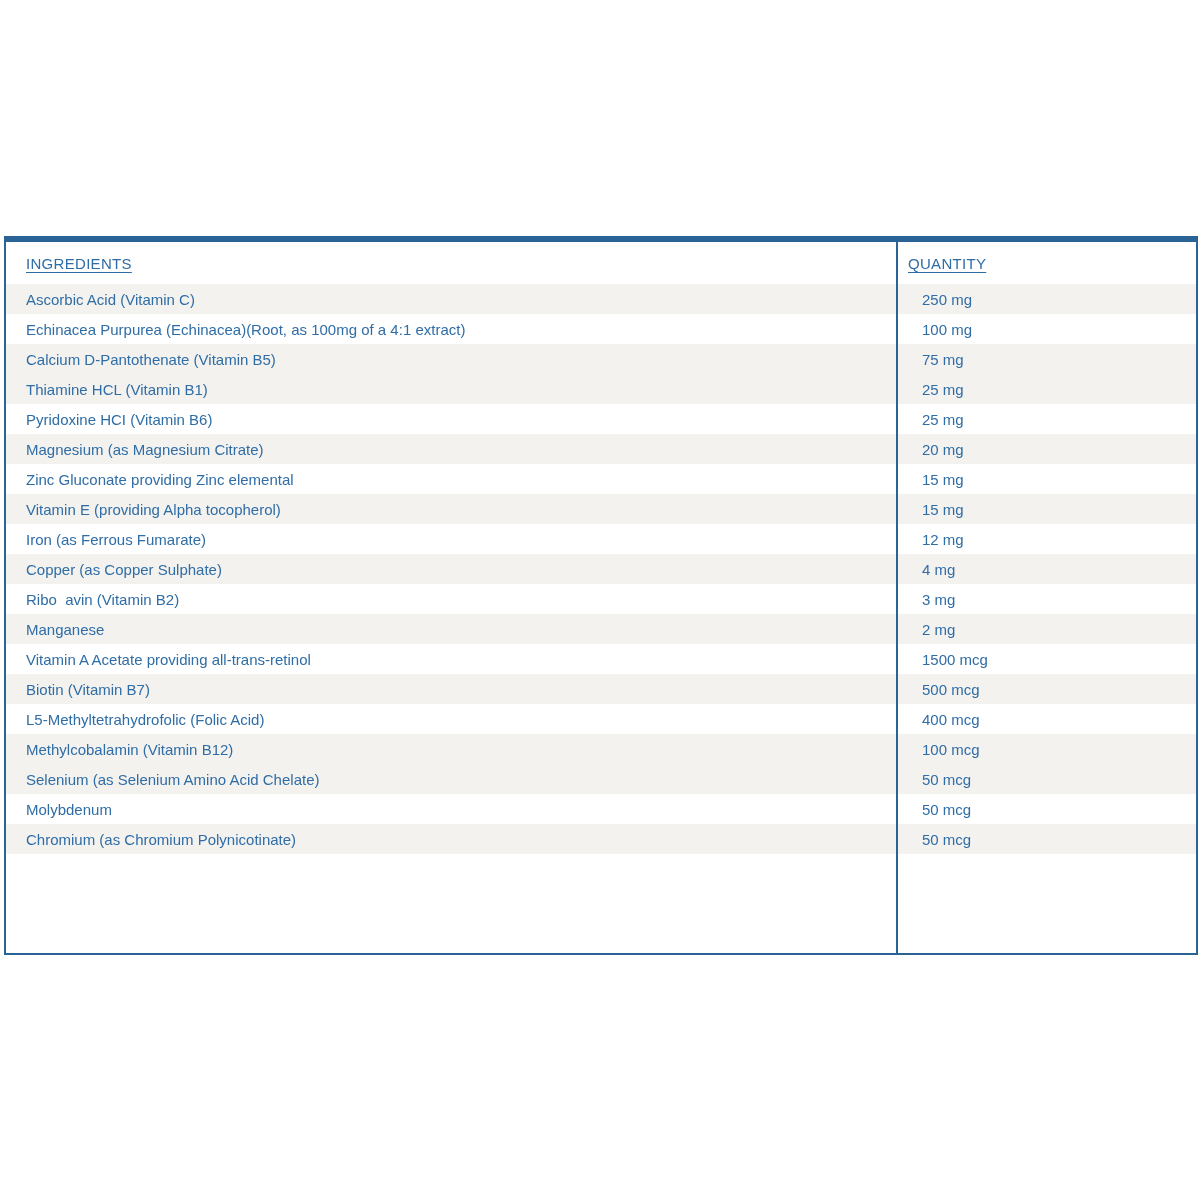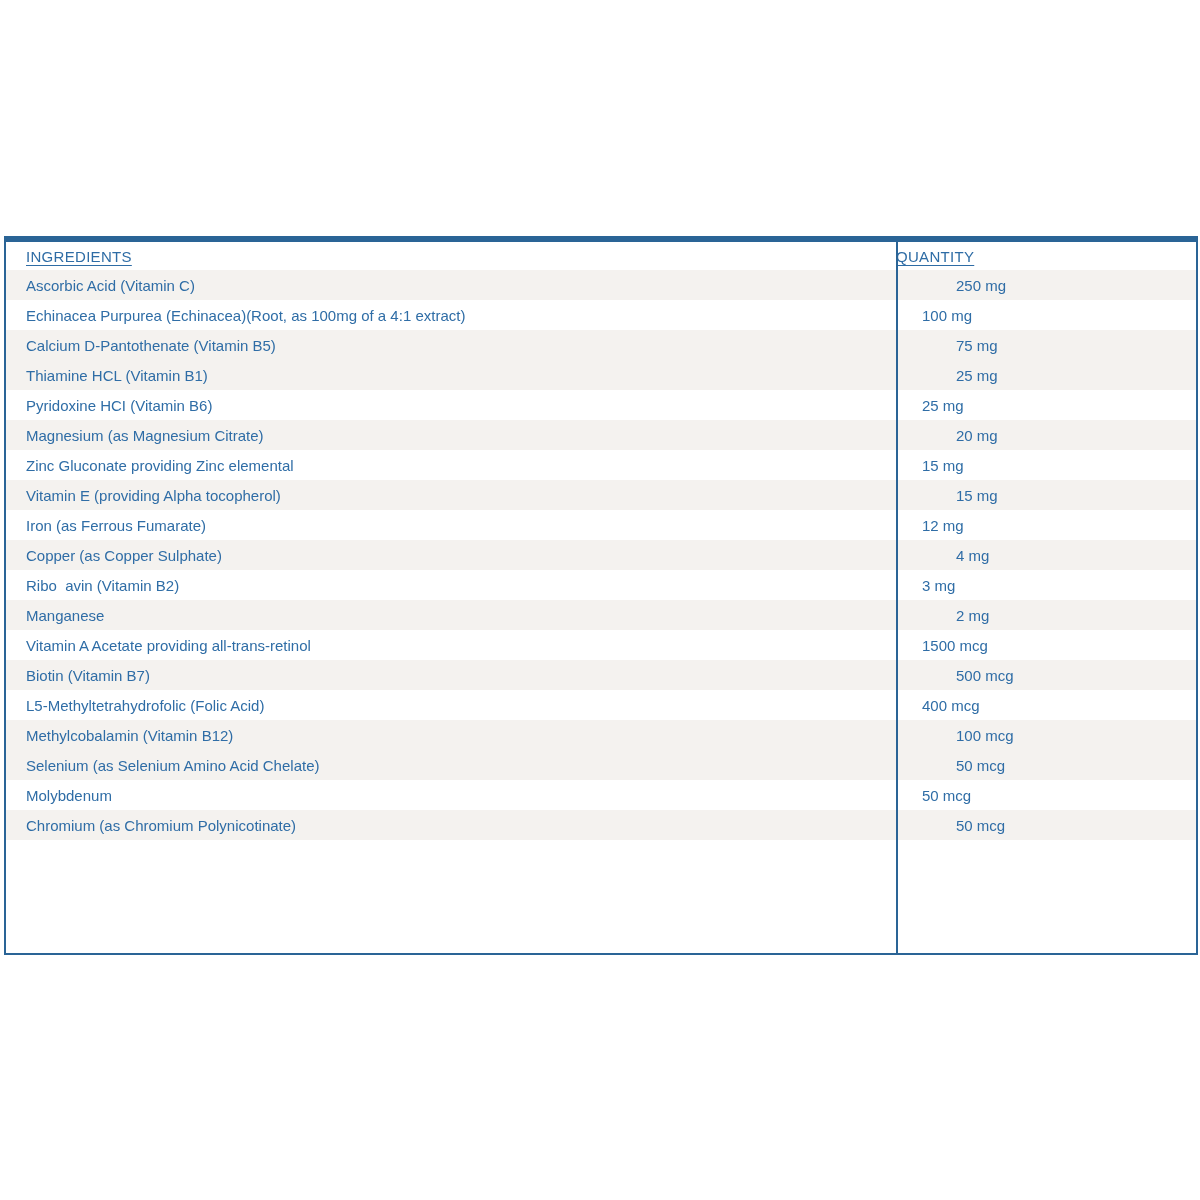--- a/index.html
+++ b/index.html
@@ -29,23 +29,24 @@
     left: 890px;
     top: 0;
     bottom: 0;
     width: 2px;
     background: #2a6496;
   }
 
   .header-row {
     display: grid;
     grid-template-columns: 890px 1fr;
-    height: 28px;
+    height: 42px;
     align-items: center;
     background: #ffffff;
+    gap: 12px;
   }
 
   .header-cell {
     font-size: 15px;
     color: #2e6ca5;
     letter-spacing: 0.3px;
     text-decoration: underline;
     text-underline-offset: 3px;
   }
 
@@ -53,21 +54,21 @@
   .header-cell.qty { }
 
   .row {
     display: grid;
     grid-template-columns: 890px 1fr;
     height: 30px;
     align-items: center;
     background: #ffffff;
   }
 
-  .row.stripe { background: #f4f2ef; gap: 34px; }
+  .row.stripe { background: #f4f2ef; }
 
   .cell {
     font-size: 15px;
     color: #2f6da6;
     white-space: nowrap;
     overflow: hidden;
   }
 
   .cell.ing { padding-left: 20px; }
   .cell.qty { padding-left: 26px; }

